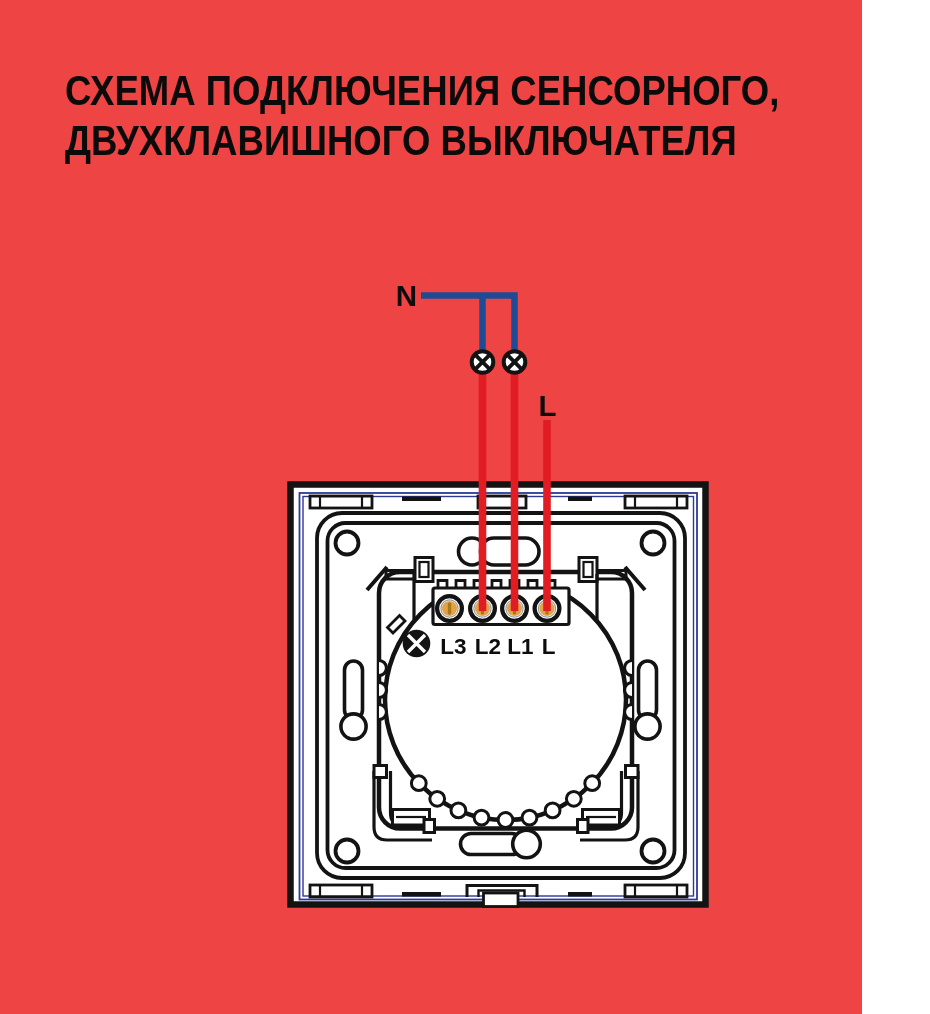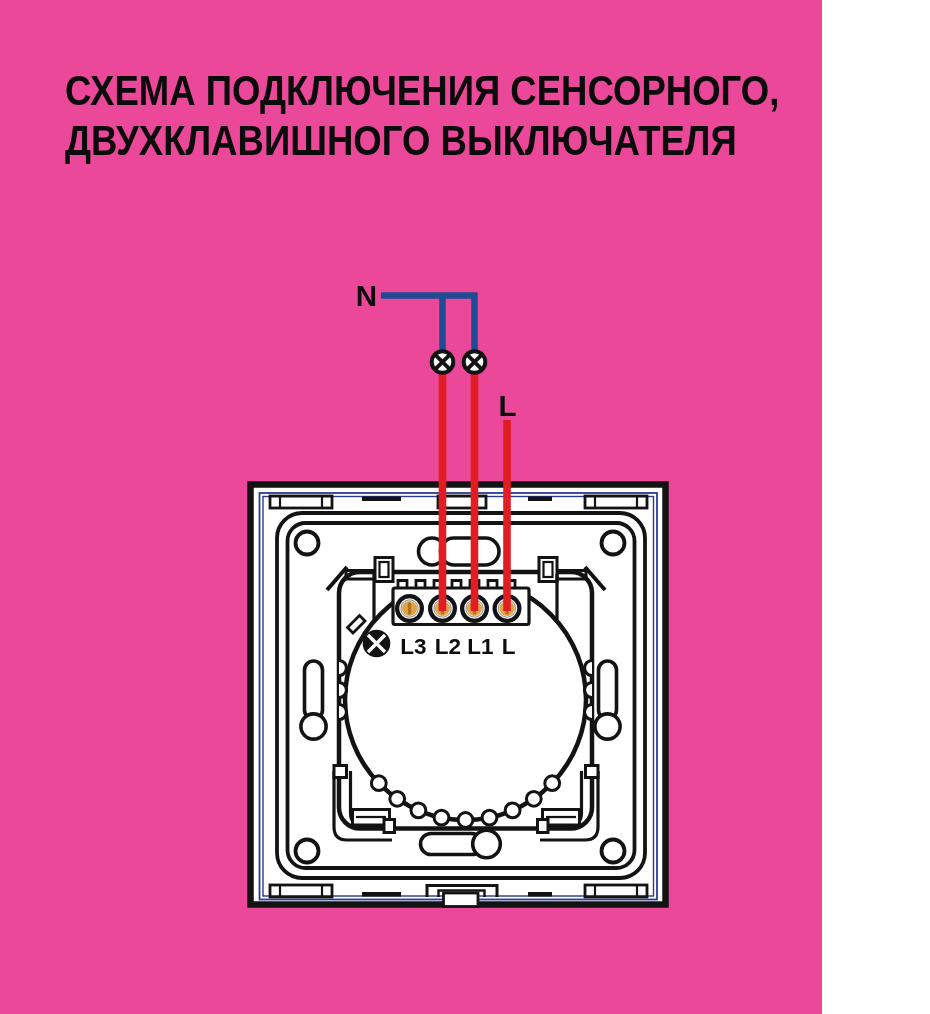--- a/index.html
+++ b/index.html
@@ -1,17 +1,17 @@
 <!DOCTYPE html>
 <html><head>
 <meta charset="utf-8">
 <style>
   html,body{margin:0;padding:0;background:#ffffff;}
-  .stage{position:relative;width:822px;height:1014px;background:#ec4899;overflow:hidden;
-         font-family:"Liberation Sans",sans-serif;}
+  .stage{position:relative;width:822px;height:1014px;background:#ef4444;overflow:hidden;
+         font-family:"Liberation Sans",sans-serif;padding-left:40px;}
   .title{position:absolute;left:65px;top:65px;font-size:43px;line-height:50px;
          font-weight:bold;color:#0b0b0b;white-space:nowrap;
          transform:scaleX(0.85);transform-origin:left top;letter-spacing:0;}
   svg text{font-family:"Liberation Sans",sans-serif;font-weight:bold;fill:#0d0d0d;}
   .k{stroke:#131313;fill:none;}
   .kf{stroke:#131313;fill:#ffffff;}
   .blk{fill:#131313;stroke:none;}
 </style>
 </head>
 <body>

